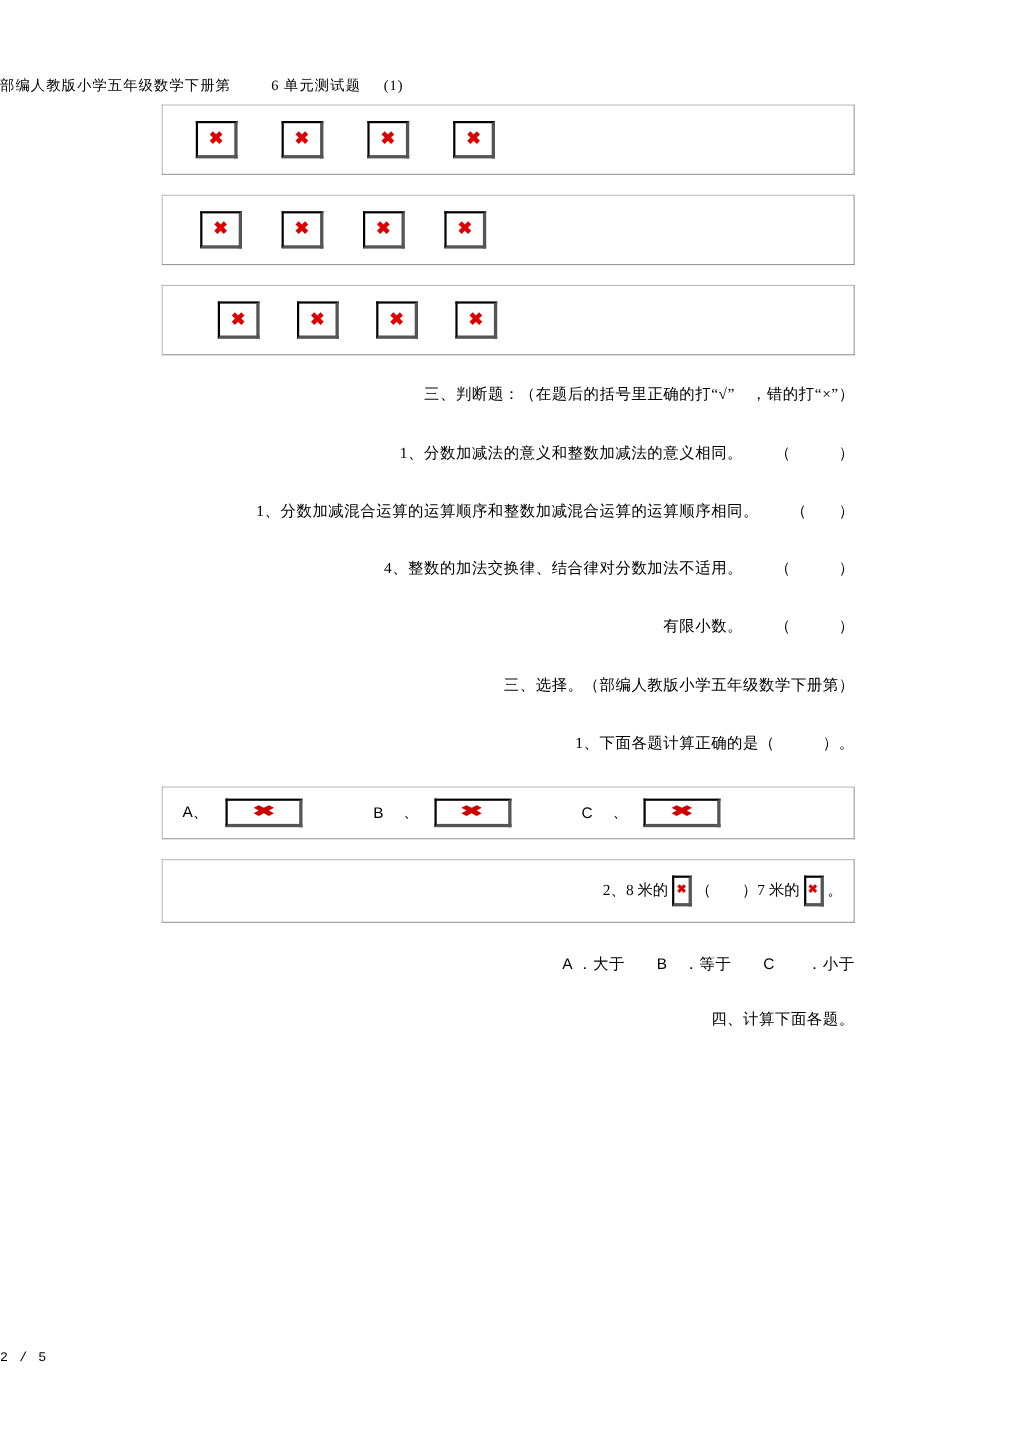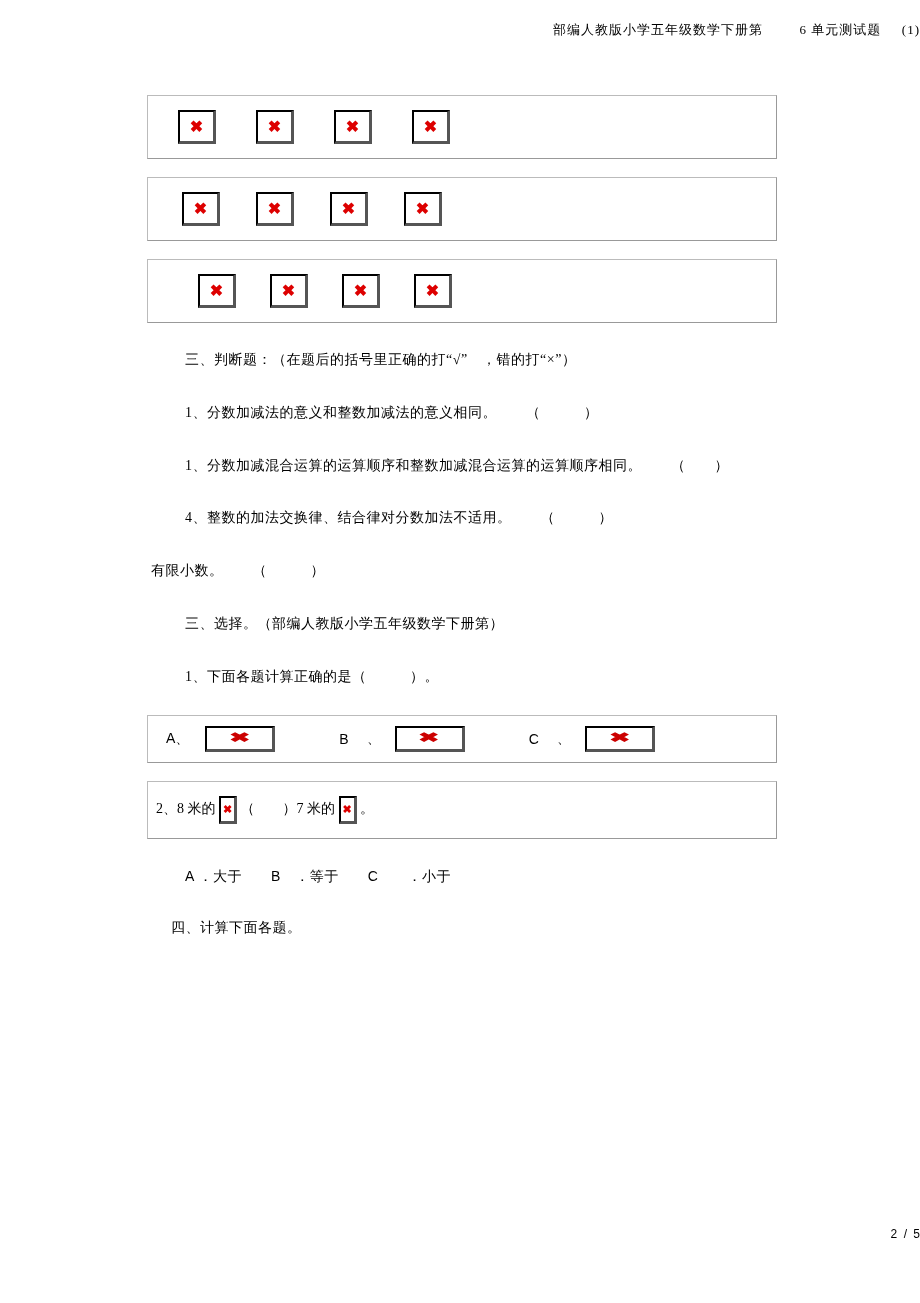--- a/index.html
+++ b/index.html
@@ -6,32 +6,34 @@
     body {
       width: 920px;
       height: 1303px;
       background: #fff;
       font-family: "SimSun", "宋体", serif;
       font-size: 14px;
       color: #000;
       position: relative;
     }
     .header {
-      text-align: right;
+      text-align: left;
       padding-top: 21px;
       font-size: 13px;
       letter-spacing: 1px;
+      margin-top: 48px;
     }
     .header .gap { display: inline-block; width: 28px; }
     .header .gap2 { display: inline-block; width: 12px; }
     .content {
       position: absolute;
       left: 147px;
       top: 95px;
       width: 630px;
+      text-align: right;
     }
     .img-row {
       border: 1px solid #999;
       border-top: 1px solid #bbb;
       border-left: 1px solid #bbb;
       padding: 14px 10px 14px 30px;
       margin-bottom: 18px;
       display: flex;
       align-items: center;
       gap: 40px;
@@ -97,23 +99,23 @@
       border: 1px solid #999;
       border-top: 1px solid #bbb;
       border-left: 1px solid #bbb;
       padding: 14px 10px 14px 8px;
       margin-bottom: 10px;
     }
     .q2-inline { display: inline-flex; align-items: center; vertical-align: middle; }
     .footer {
       position: absolute;
       width: 100%;
-      text-align: right;
+      text-align: left;
       bottom: 62px;
-      font-family: Liberation Sans, sans-serif;
+      font-family: Liberation Mono, monospace;
       font-size: 12px;
     }
     .footer .slash { margin: 0 3px; }
   </style>
 </head>
 <body>
 
 <div class="header">
   <span>部编人教版小学五年级数学下册第</span>
   <span class="gap"></span>

